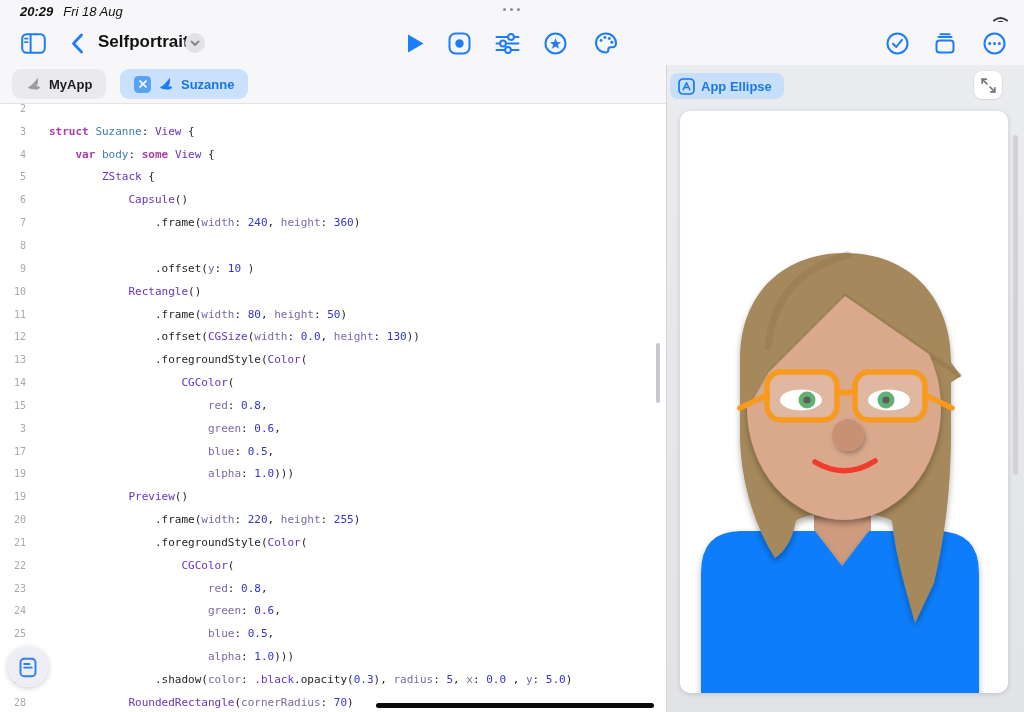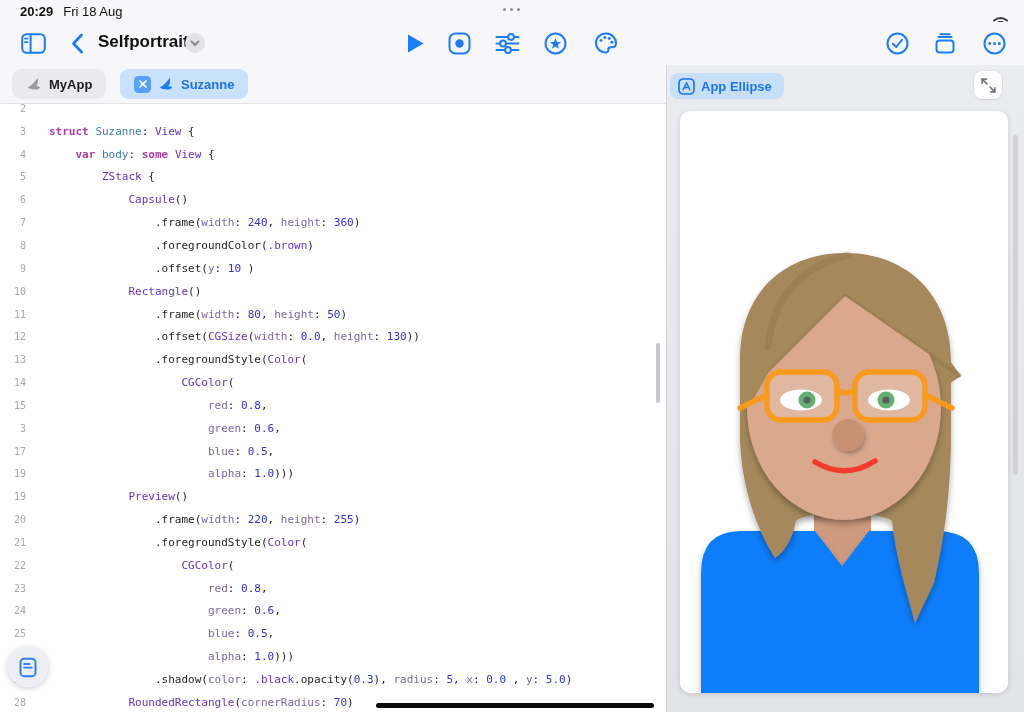--- a/index.html
+++ b/index.html
@@ -1,20 +1,20 @@
 <!DOCTYPE html>
 <html><head>
 <meta charset="utf-8">
 <style>
   html,body{margin:0;padding:0;background:#fff;}
   body{width:1024px;height:712px;position:relative;overflow:hidden;
        font-family:"Liberation Sans",sans-serif;-webkit-font-smoothing:antialiased;}
   .abs{position:absolute;}
   
-  #status-bar{left:0;top:0;width:1024px;height:22px;background:#F7F7F9;}
+  #status-bar{left:0;top:0;width:1024px;height:22px;background:#F7F7F9;font-style:italic;}
   #status-left{left:20px;top:4px;font-size:13px;color:#111;}
   #status-left b{font-weight:700;margin-right:10px;}
   #mt-dots{left:503px;top:8px;display:flex;gap:4px;}
   #mt-dots i{width:3px;height:3px;border-radius:50%;background:#8E8E93;display:block;}
   #status-right{right:10px;top:16px;display:flex;align-items:center;gap:2px;flex-direction:column;}
   #battery-pct{font-size:13px;color:#111;}
   .batt{width:22px;height:11px;border:1px solid #8A8A8E;border-radius:3px;position:relative;}
   .batt .lvl{position:absolute;left:1px;top:1px;bottom:1px;width:36%;background:#1C1C1E;border-radius:1.5px;}
   .batt .nub{position:absolute;right:-3px;top:3px;width:2px;height:5px;background:#8A8A8E;border-radius:0 2px 2px 0;}
   #toolbar{left:0;top:22px;width:1024px;height:43px;background:#F7F7F9;border-bottom:1px solid #DCDCDE;}
@@ -183,21 +183,21 @@
 </div>
 
 <div id="editor" class="abs">
   <div id="code-lines">
       <div class="code-line"><span class="ln">2</span><span class="code"></span></div>
       <div class="code-line"><span class="ln">3</span><span class="code"><span style="color: rgb(173, 61, 164); font-weight: bold;">struct</span><span style="color: rgb(36, 36, 40);"> </span><span style="color: rgb(62, 127, 174);">Suzanne</span><span style="color: rgb(36, 36, 40);">: </span><span style="color: rgb(102, 53, 196);">View</span><span style="color: rgb(36, 36, 40);"> {</span></span></div>
       <div class="code-line"><span class="ln">4</span><span class="code"><span style="color: rgb(36, 36, 40);">    </span><span style="color: rgb(173, 61, 164); font-weight: bold;">var</span><span style="color: rgb(36, 36, 40);"> </span><span style="color: rgb(62, 127, 174);">body</span><span style="color: rgb(36, 36, 40);">: </span><span style="color: rgb(173, 61, 164); font-weight: bold;">some</span><span style="color: rgb(36, 36, 40);"> </span><span style="color: rgb(102, 53, 196);">View</span><span style="color: rgb(36, 36, 40);"> {</span></span></div>
       <div class="code-line"><span class="ln">5</span><span class="code"><span style="color: rgb(36, 36, 40);">        </span><span style="color: rgb(102, 53, 196);">ZStack</span><span style="color: rgb(36, 36, 40);"> {</span></span></div>
       <div class="code-line"><span class="ln">6</span><span class="code"><span style="color: rgb(36, 36, 40);">            </span><span style="color: rgb(102, 53, 196);">Capsule</span><span style="color: rgb(36, 36, 40);">()</span></span></div>
       <div class="code-line"><span class="ln">7</span><span class="code"><span style="color: rgb(36, 36, 40);">                .frame(</span><span style="color: rgb(125, 104, 165);">width</span><span style="color: rgb(36, 36, 40);">: </span><span style="color: rgb(50, 50, 212);">240</span><span style="color: rgb(36, 36, 40);">, </span><span style="color: rgb(125, 104, 165);">height</span><span style="color: rgb(36, 36, 40);">: </span><span style="color: rgb(50, 50, 212);">360</span><span style="color: rgb(36, 36, 40);">)</span></span></div>
-      <div class="code-line"><span class="ln">8</span><span class="code"><span style="color: rgb(36, 36, 40);">                .foregroundColor(</span><span style="color: rgb(102, 53, 196);">.brown</span><span style="color: rgb(36, 36, 40);">)</span></span></div>
+      <div class="code-line"><span class="ln">8</span></div>
       <div class="code-line"><span class="ln">9</span><span class="code"><span style="color: rgb(36, 36, 40);">                .offset(</span><span style="color: rgb(125, 104, 165);">y</span><span style="color: rgb(36, 36, 40);">: </span><span style="color: rgb(50, 50, 212);">10</span><span style="color: rgb(36, 36, 40);"> )</span></span></div>
       <div class="code-line"><span class="ln">10</span><span class="code"><span style="color: rgb(36, 36, 40);">            </span><span style="color: rgb(102, 53, 196);">Rectangle</span><span style="color: rgb(36, 36, 40);">()</span></span></div>
       <div class="code-line"><span class="ln">11</span><span class="code"><span style="color: rgb(36, 36, 40);">                .frame(</span><span style="color: rgb(125, 104, 165);">width</span><span style="color: rgb(36, 36, 40);">: </span><span style="color: rgb(50, 50, 212);">80</span><span style="color: rgb(36, 36, 40);">, </span><span style="color: rgb(125, 104, 165);">height</span><span style="color: rgb(36, 36, 40);">: </span><span style="color: rgb(50, 50, 212);">50</span><span style="color: rgb(36, 36, 40);">)</span></span></div>
       <div class="code-line"><span class="ln">12</span><span class="code"><span style="color: rgb(36, 36, 40);">                .offset(</span><span style="color: rgb(102, 53, 196);">CGSize</span><span style="color: rgb(36, 36, 40);">(</span><span style="color: rgb(125, 104, 165);">width</span><span style="color: rgb(36, 36, 40);">: </span><span style="color: rgb(50, 50, 212);">0.0</span><span style="color: rgb(36, 36, 40);">, </span><span style="color: rgb(125, 104, 165);">height</span><span style="color: rgb(36, 36, 40);">: </span><span style="color: rgb(50, 50, 212);">130</span><span style="color: rgb(36, 36, 40);">))</span></span></div>
       <div class="code-line"><span class="ln">13</span><span class="code"><span style="color: rgb(36, 36, 40);">                .foregroundStyle(</span><span style="color: rgb(102, 53, 196);">Color</span><span style="color: rgb(36, 36, 40);">(</span></span></div>
       <div class="code-line"><span class="ln">14</span><span class="code"><span style="color: rgb(36, 36, 40);">                    </span><span style="color: rgb(102, 53, 196);">CGColor</span><span style="color: rgb(36, 36, 40);">(</span></span></div>
       <div class="code-line"><span class="ln">15</span><span class="code"><span style="color: rgb(36, 36, 40);">                        </span><span style="color: rgb(125, 104, 165);">red</span><span style="color: rgb(36, 36, 40);">: </span><span style="color: rgb(50, 50, 212);">0.8</span><span style="color: rgb(36, 36, 40);">,</span></span></div>
       <div class="code-line"><span class="ln">3</span><span class="code"><span style="color: rgb(36, 36, 40);">                        </span><span style="color: rgb(125, 104, 165);">green</span><span style="color: rgb(36, 36, 40);">: </span><span style="color: rgb(50, 50, 212);">0.6</span><span style="color: rgb(36, 36, 40);">,</span></span></div>
       <div class="code-line"><span class="ln">17</span><span class="code"><span style="color: rgb(36, 36, 40);">                        </span><span style="color: rgb(125, 104, 165);">blue</span><span style="color: rgb(36, 36, 40);">: </span><span style="color: rgb(50, 50, 212);">0.5</span><span style="color: rgb(36, 36, 40);">,</span></span></div>
       <div class="code-line"><span class="ln">19</span><span class="code"><span style="color: rgb(36, 36, 40);">                        </span><span style="color: rgb(125, 104, 165);">alpha</span><span style="color: rgb(36, 36, 40);">: </span><span style="color: rgb(50, 50, 212);">1.0</span><span style="color: rgb(36, 36, 40);">)))</span></span></div>

